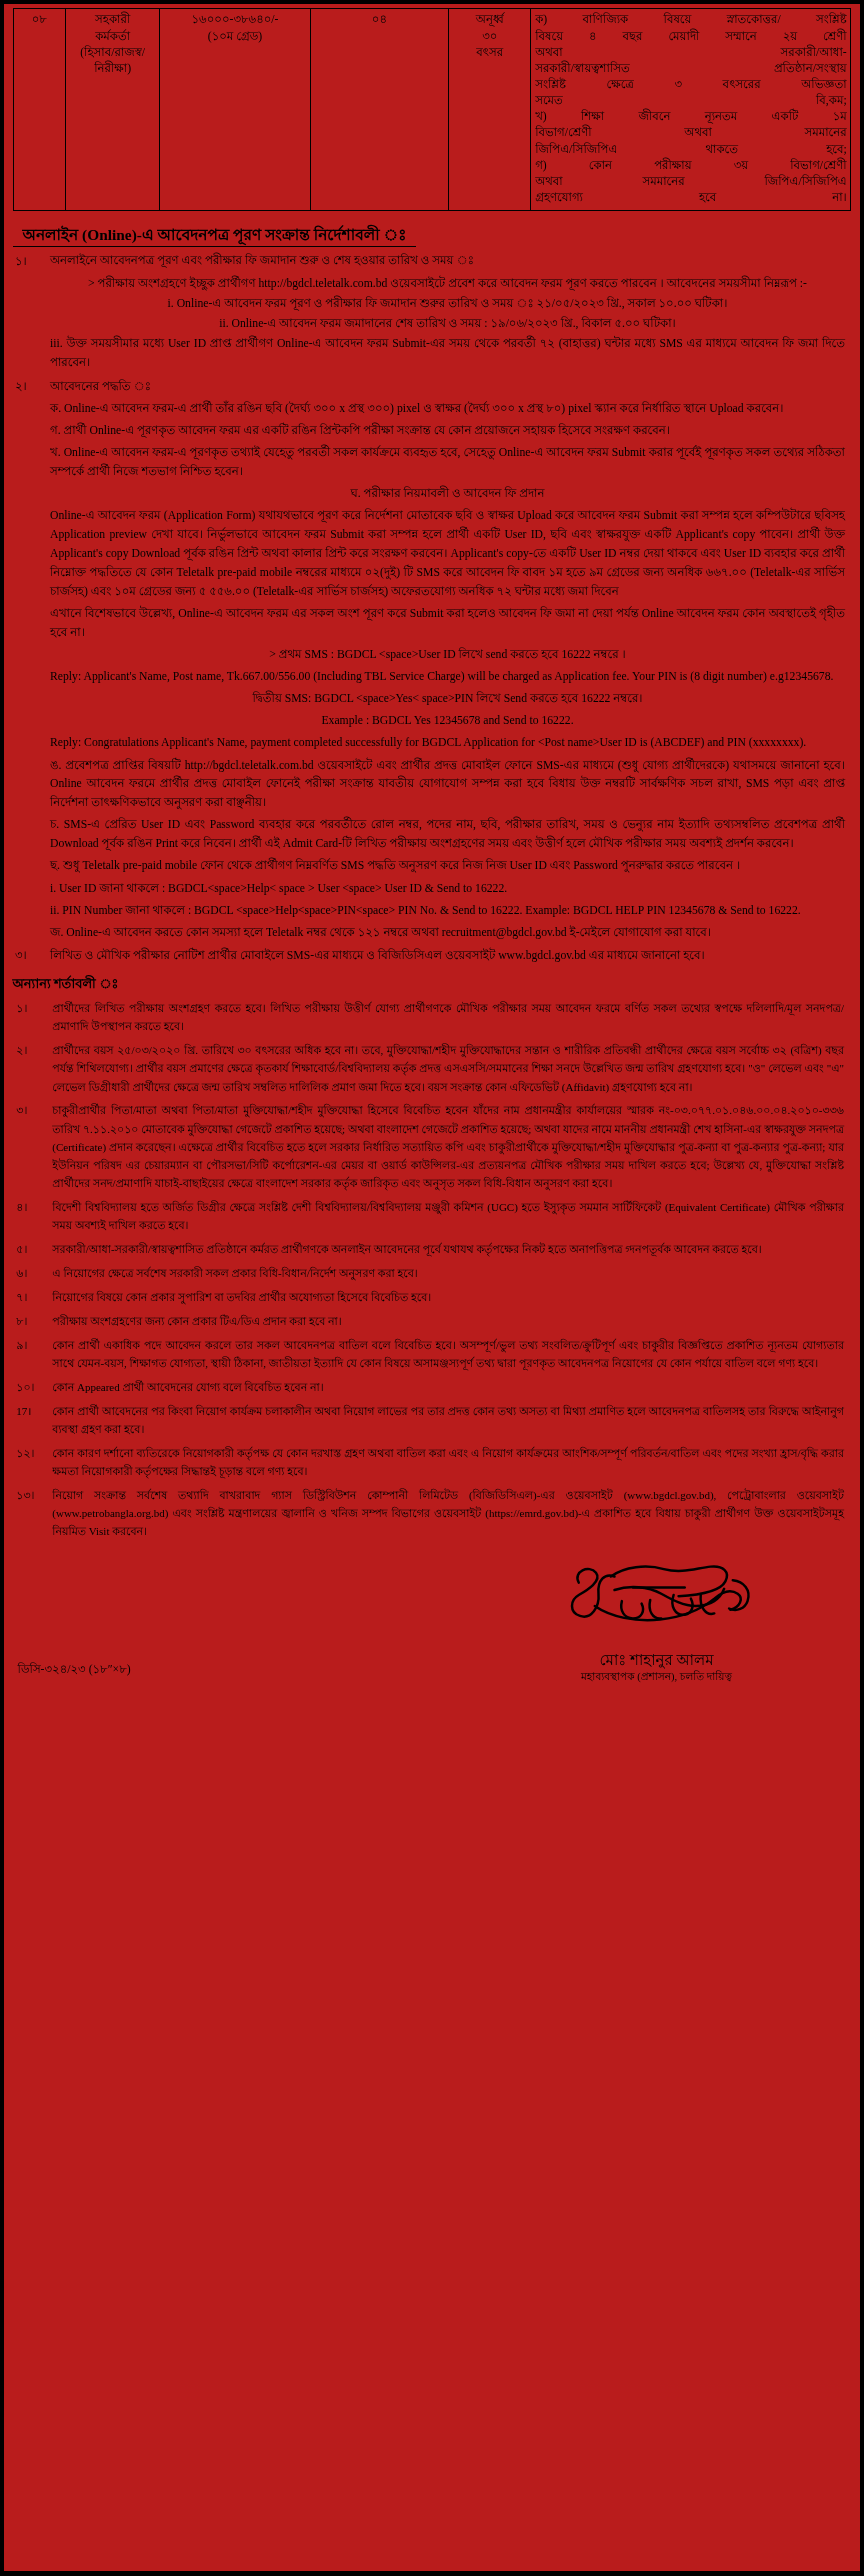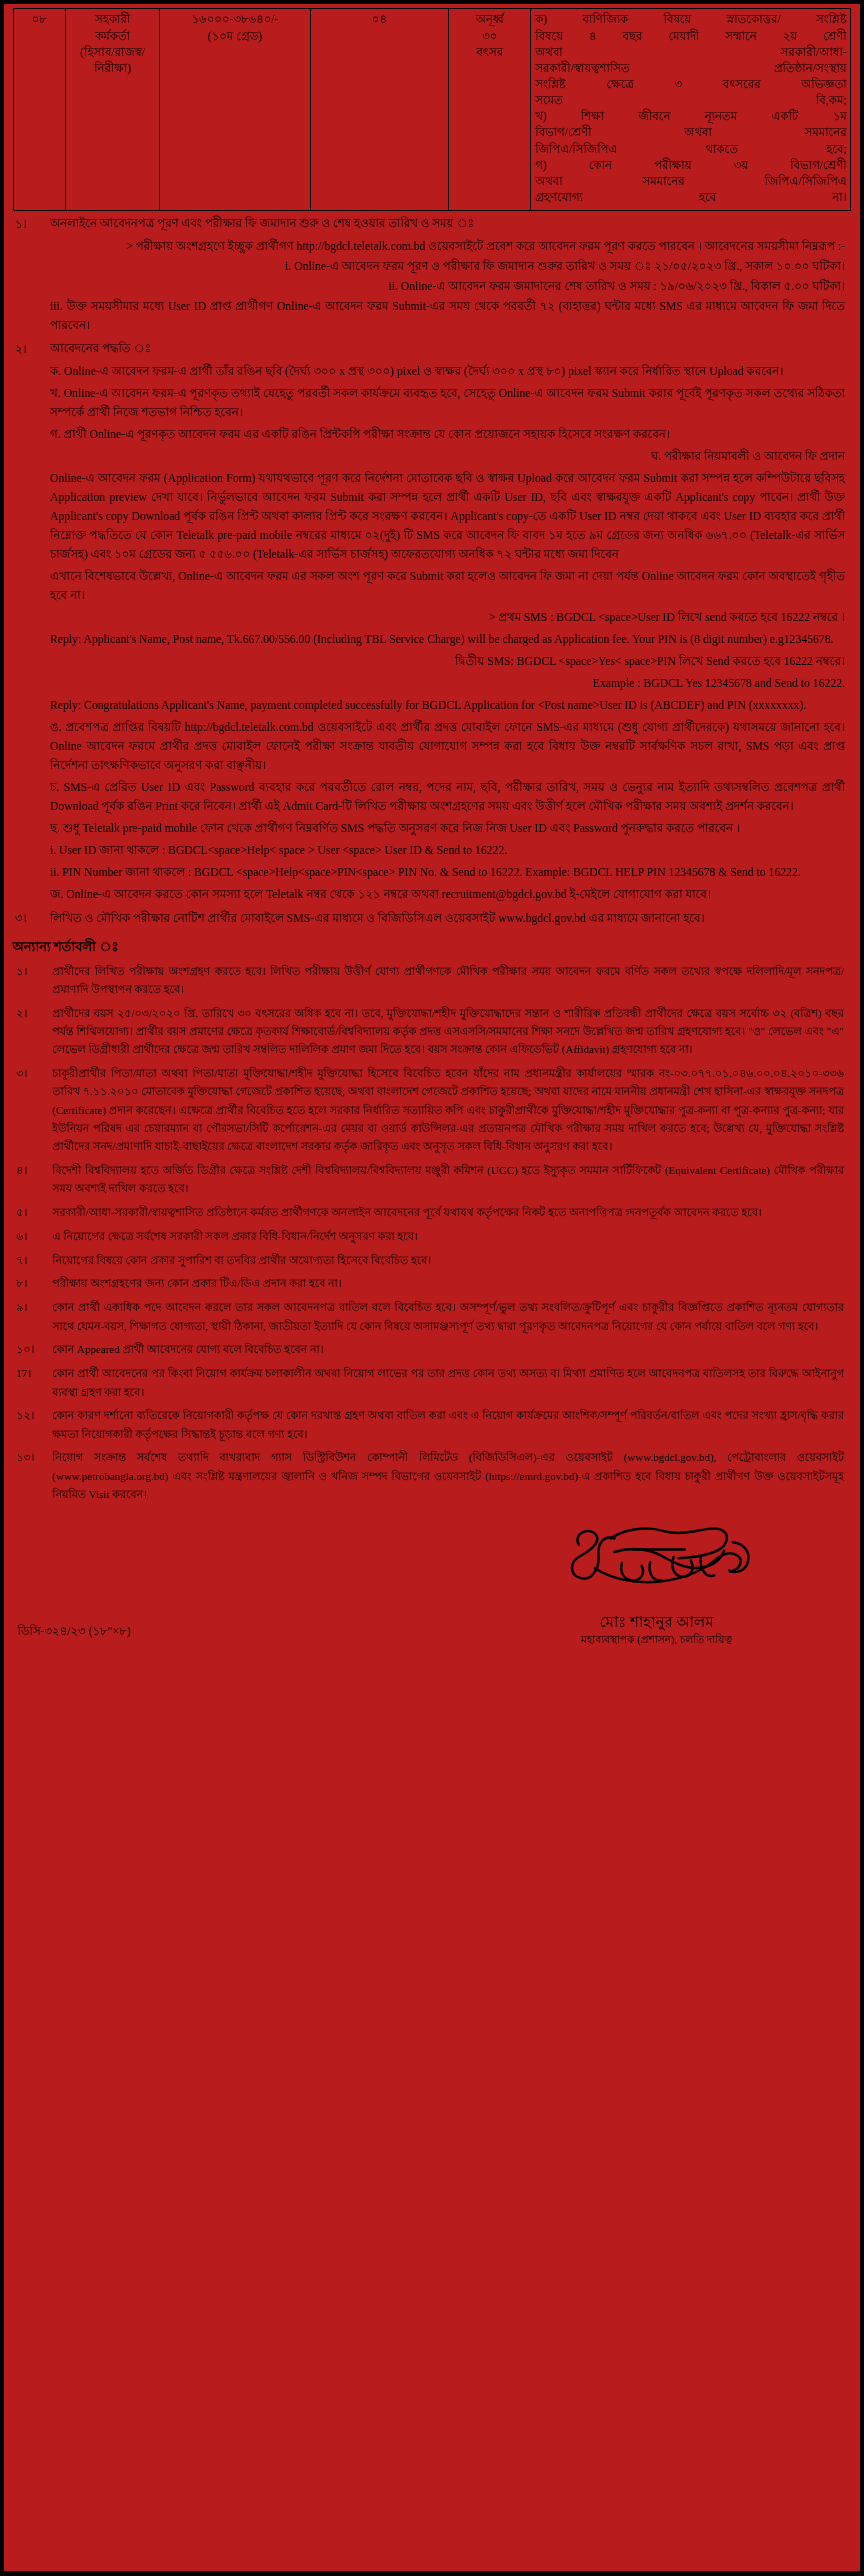--- a/index.html
+++ b/index.html
@@ -89,21 +89,21 @@
     text-align: justify;
   }
   .para {
     padding: 0 15px 0 46px;
     font-size: 11.7px;
     line-height: 1.62;
     text-align: justify;
     margin-top: 3.1px;
   }
   .para.tight { margin-top: 1.2px; }
-  .para.left { text-align: right; }
+  .para.left { text-align: center; }
 
   
   .cond-row {
     display: flex;
     align-items: flex-start;
     padding: 0 16px 0 12.3px;
     margin-top: 5.6px;
   }
   .cond-row .num {
     flex: 0 0 36px;
@@ -190,39 +190,40 @@
             <span class="qual-line">গ)  কোন  পরীক্ষায়  ৩য়  বিভাগ/শ্রেণী</span>
             <span class="qual-line">অথবা      সমমানের      জিপিএ/সিজিপিএ</span>
             <span class="qual-line">গ্রহণযোগ্য হবে না।</span>
           </td>
         </tr>
       </tbody>
     </table>
   </div>
 
   
+  <div class="sec-head"><span>অনলাইন </span><span class="latin">(Online)</span><span>-এ আবেদনপত্র পূরণ সংক্রান্ত নির্দেশাবলী ঃ</span></div>
 
   
   <div class="row">
     <div class="num">১।</div>
     <div class="body">অনলাইনে আবেদনপত্র পূরণ এবং পরীক্ষার ফি জমাদান শুরু ও শেষ হওয়ার তারিখ ও সময় ঃ</div>
   </div>
   <div class="para left">&gt; পরীক্ষায় অংশগ্রহণে ইচ্ছুক প্রার্থীগণ http://bgdcl.teletalk.com.bd ওয়েবসাইটে প্রবেশ করে আবেদন ফরম পূরণ করতে পারবেন । আবেদনের সময়সীমা নিম্নরূপ :-</div>
   <div class="para left tight">i. Online-এ আবেদন ফরম পূরণ ও পরীক্ষার ফি জমাদান শুরুর তারিখ ও সময় ঃ ২১/০৫/২০২৩ খ্রি., সকাল ১০.০০ ঘটিকা।</div>
   <div class="para left tight">ii. Online-এ আবেদন ফরম জমাদানের শেষ তারিখ ও সময় : ১৯/০৬/২০২৩ খ্রি., বিকাল ৫.০০ ঘটিকা।</div>
   <div class="para tight">iii. উক্ত সময়সীমার মধ্যে User ID প্রাপ্ত প্রার্থীগণ Online-এ আবেদন ফরম Submit-এর সময় থেকে পরবর্তী ৭২ (বাহাত্তর) ঘন্টার মধ্যে SMS এর মাধ্যমে আবেদন ফি জমা দিতে পারবেন।</div>
 
   
   <div class="row">
     <div class="num">২।</div>
     <div class="body">আবেদনের পদ্ধতি ঃ</div>
   </div>
   <div class="para">ক. Online-এ আবেদন ফরম-এ প্রার্থী তাঁর রঙিন ছবি (দৈর্ঘ্য ৩০০ x প্রস্থ ৩০০) pixel ও স্বাক্ষর (দৈর্ঘ্য ৩০০ x প্রস্থ ৮০) pixel স্ক্যান করে নির্ধারিত স্থানে Upload করবেন।</div>
+  <div class="para">গ. প্রার্থী Online-এ পূরণকৃত আবেদন ফরম এর একটি রঙিন প্রিন্টকপি পরীক্ষা সংক্রান্ত যে কোন প্রয়োজনে সহায়ক হিসেবে সংরক্ষণ করবেন।</div>
   <div class="para">খ. Online-এ আবেদন ফরম-এ পূরণকৃত তথ্যাই যেহেতু পরবর্তী সকল কার্যক্রমে ব্যবহৃত হবে, সেহেতু Online-এ আবেদন ফরম Submit করার পূর্বেই পূরণকৃত সকল তথ্যের সঠিকতা সম্পর্কে প্রার্থী নিজে শতভাগ নিশ্চিত হবেন।</div>
-  <div class="para">গ. প্রার্থী Online-এ পূরণকৃত আবেদন ফরম এর একটি রঙিন প্রিন্টকপি পরীক্ষা সংক্রান্ত যে কোন প্রয়োজনে সহায়ক হিসেবে সংরক্ষণ করবেন।</div>
 
   <div class="para left">ঘ. পরীক্ষার নিয়মাবলী ও আবেদন ফি প্রদান</div>
   <div class="para">Online-এ আবেদন ফরম (Application Form) যথাযথভাবে পূরণ করে নির্দেশনা মোতাবেক ছবি ও স্বাক্ষর Upload করে আবেদন ফরম Submit করা সম্পন্ন হলে কম্পিউটারে ছবিসহ Application preview দেখা যাবে। নির্ভুলভাবে আবেদন ফরম Submit করা সম্পন্ন হলে প্রার্থী একটি User ID, ছবি এবং স্বাক্ষরযুক্ত একটি Applicant's copy পাবেন। প্রার্থী উক্ত Applicant's copy Download পূর্বক রঙিন প্রিন্ট অথবা কালার প্রিন্ট করে সংরক্ষণ করবেন। Applicant's copy-তে একটি User ID নম্বর দেয়া থাকবে এবং User ID ব্যবহার করে প্রার্থী নিম্নোক্ত পদ্ধতিতে যে কোন Teletalk pre-paid mobile নম্বরের মাধ্যমে ০২(দুই) টি SMS করে আবেদন ফি বাবদ ১ম হতে ৯ম গ্রেডের জন্য অনধিক ৬৬৭.০০ (Teletalk-এর সার্ভিস চার্জসহ) এবং ১০ম গ্রেডের জন্য ৫ ৫৫৬.০০ (Teletalk-এর সার্ভিস চার্জসহ) অফেরতযোগ্য অনধিক ৭২ ঘন্টার মধ্যে জমা দিবেন</div>
   <div class="para">এখানে বিশেষভাবে উল্লেখ্য, Online-এ আবেদন ফরম এর সকল অংশ পূরণ করে Submit করা হলেও আবেদন ফি জমা না দেয়া পর্যন্ত Online আবেদন ফরম কোন অবস্থাতেই গৃহীত হবে না।</div>
 
   <div class="para left">&gt; প্রথম SMS : BGDCL &lt;space&gt;User ID লিখে send করতে হবে 16222 নম্বরে ।</div>
   <div class="para">Reply: Applicant's Name, Post name, Tk.667.00/556.00 (Including TBL Service Charge) will be charged as Application fee. Your PIN is (8 digit number) e.g12345678.</div>
   <div class="para left">দ্বিতীয় SMS: BGDCL &lt;space&gt;Yes&lt; space&gt;PIN লিখে Send করতে হবে 16222 নম্বরে।</div>
   <div class="para left">Example : BGDCL Yes 12345678 and Send to 16222.</div>
   <div class="para">Reply: Congratulations Applicant's Name, payment completed successfully for BGDCL Application for &lt;Post name&gt;User ID is (ABCDEF) and PIN (xxxxxxxx).</div>

